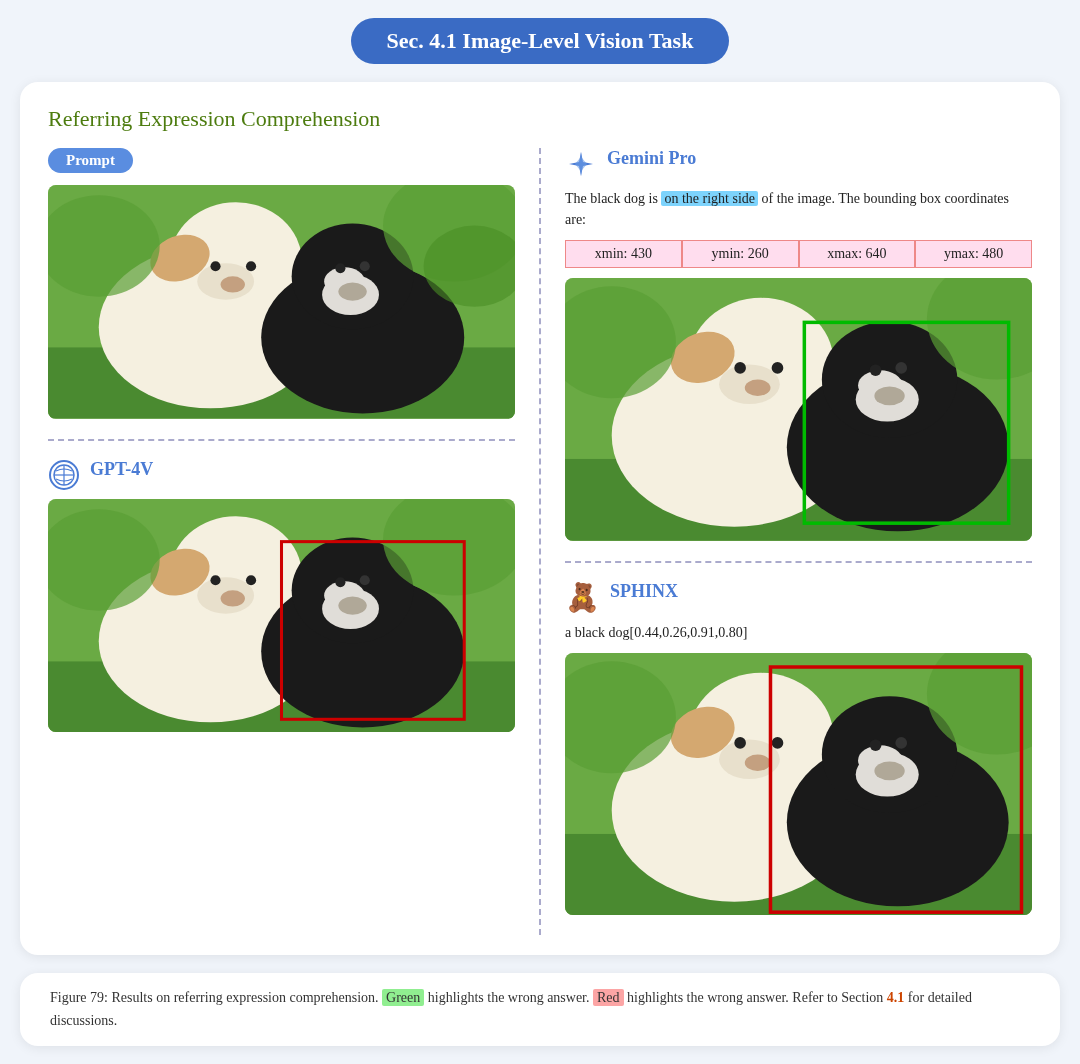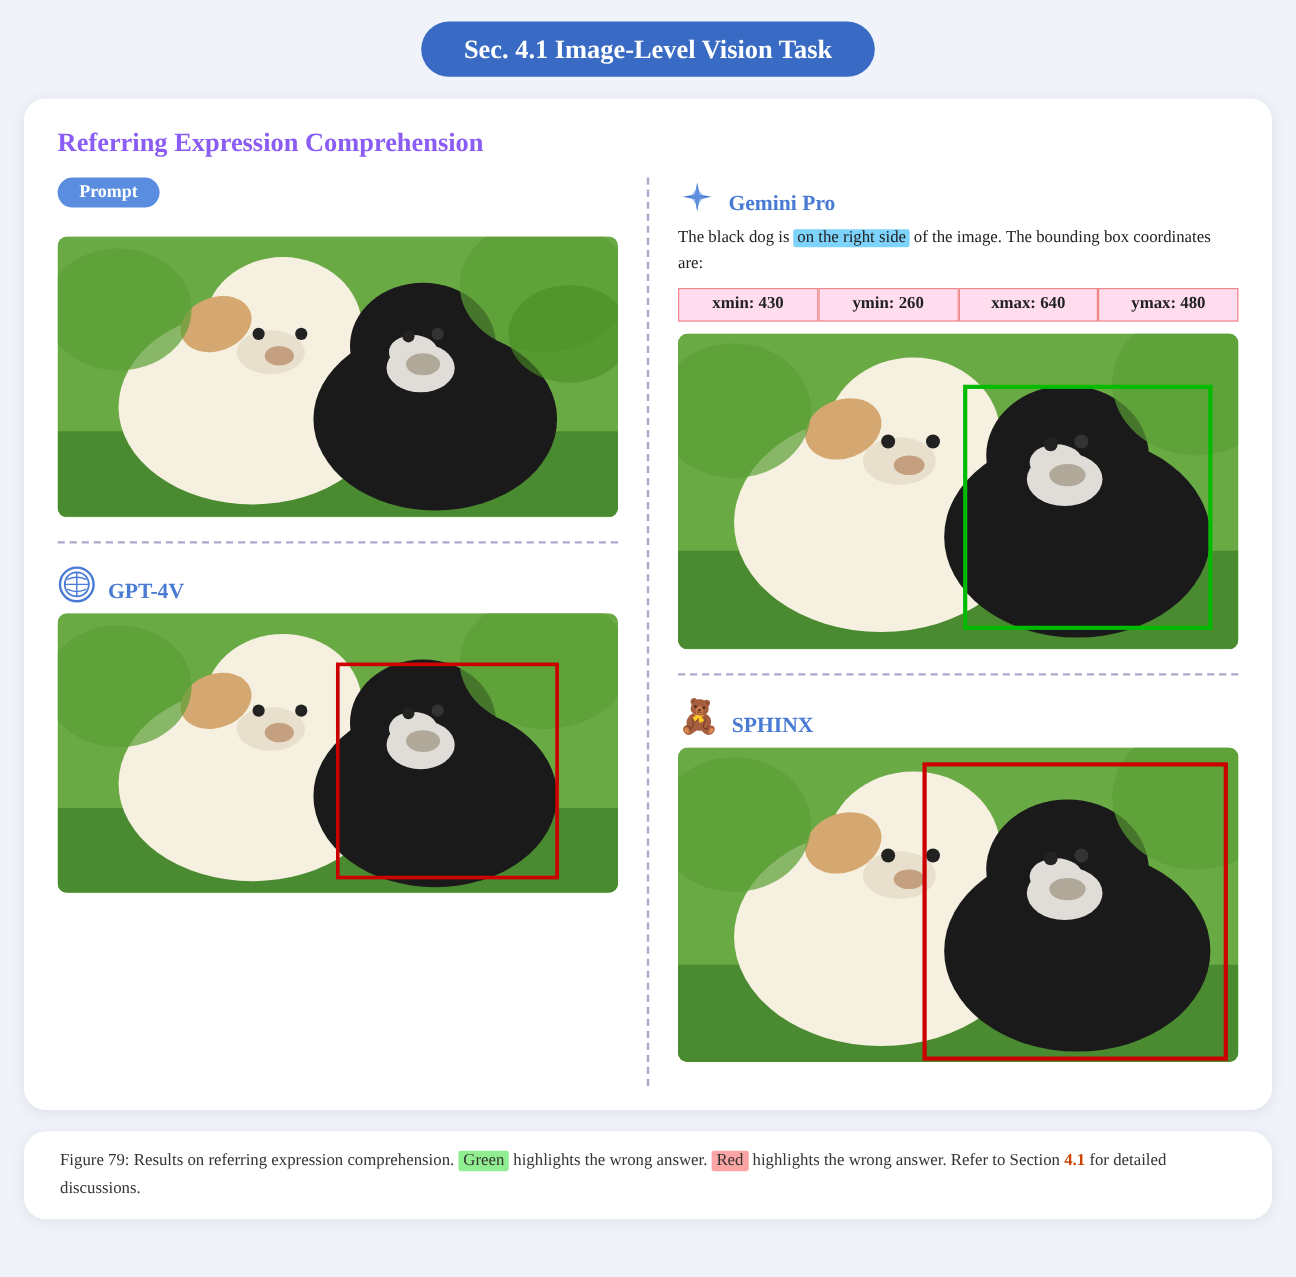--- a/index.html
+++ b/index.html
@@ -29,22 +29,22 @@
       background: white;
       border-radius: 18px;
       padding: 24px 28px 20px;
       width: 100%;
       box-shadow: 0 2px 12px rgba(0,0,0,0.08);
       margin-bottom: 18px;
     }
 
     .section-title {
       font-size: 22px;
-      font-weight: bold;
-      color: #8b5cf6;
+      font-weight: normal;
+      color: #4d7c0f;
       margin-bottom: 16px;
     }
 
     .two-col {
       display: flex;
       gap: 0;
     }
 
     .left-col {
       flex: 1;
@@ -58,21 +58,21 @@
     }
 
     .prompt-badge {
       display: inline-block;
       background: #5a8de0;
       color: white;
       font-size: 15px;
       font-weight: bold;
       padding: 4px 18px;
       border-radius: 20px;
-      margin-bottom: 24px;
+      margin-bottom: 12px;
     }
 
     .prompt-text {
       font-size: 15px;
       color: #222;
       margin-bottom: 14px;
       line-height: 1.5;
     }
 
     .dog-image-container {
@@ -87,21 +87,21 @@
       width: 100%;
       display: block;
     }
 
     .subsection {
       margin-bottom: 20px;
     }
 
     .model-header {
       display: flex;
-      align-items: flex-end;
+      align-items: flex-start;
       gap: 10px;
       margin-bottom: 8px;
     }
 
     .model-name {
       font-size: 18px;
       font-weight: bold;
     }
 
     .model-name.gemini { color: #4a7bd4; }
@@ -119,21 +119,21 @@
       background: #7dd3fc;
       padding: 0 3px;
       border-radius: 2px;
     }
 
     .bbox-row {
       display: flex;
       gap: 0;
       margin-bottom: 10px;
       font-size: 14px;
-      font-weight: bold;
+      font-weight: normal;
       color: #222;
     }
 
     .bbox-cell {
       flex: 1;
       text-align: center;
       padding: 5px 4px;
       border: 1px solid #e88;
       background: #fde;
     }
@@ -324,20 +324,21 @@
         </div>
       </div>
 
       <hr class="divider-h">
 
       <div class="subsection">
         <div class="model-header">
           <span class="sphinx-icon">🧸</span>
           <span class="model-name sphinx">SPHINX</span>
         </div>
+        <p class="model-text">a black dog[0.44,0.26,0.91,0.80]</p>
 
         <div class="dog-image-container">
           <svg class="dog-canvas" viewBox="0 0 400 225">
             <rect width="400" height="225" fill="#6aaa44"></rect>
             <rect y="155" width="400" height="70" fill="#4a8a30"></rect>
             <ellipse cx="145" cy="135" rx="105" ry="78" fill="#f5f0e0"></ellipse>
             <ellipse cx="168" cy="72" rx="62" ry="55" fill="#f5f0e0"></ellipse>
             <ellipse cx="118" cy="68" rx="28" ry="21" fill="#d4a870" transform="rotate(-20,118,68)"></ellipse>
             <ellipse cx="158" cy="91" rx="26" ry="17" fill="#e8e0cc"></ellipse>
             <circle cx="150" cy="77" r="5" fill="#222"></circle>

